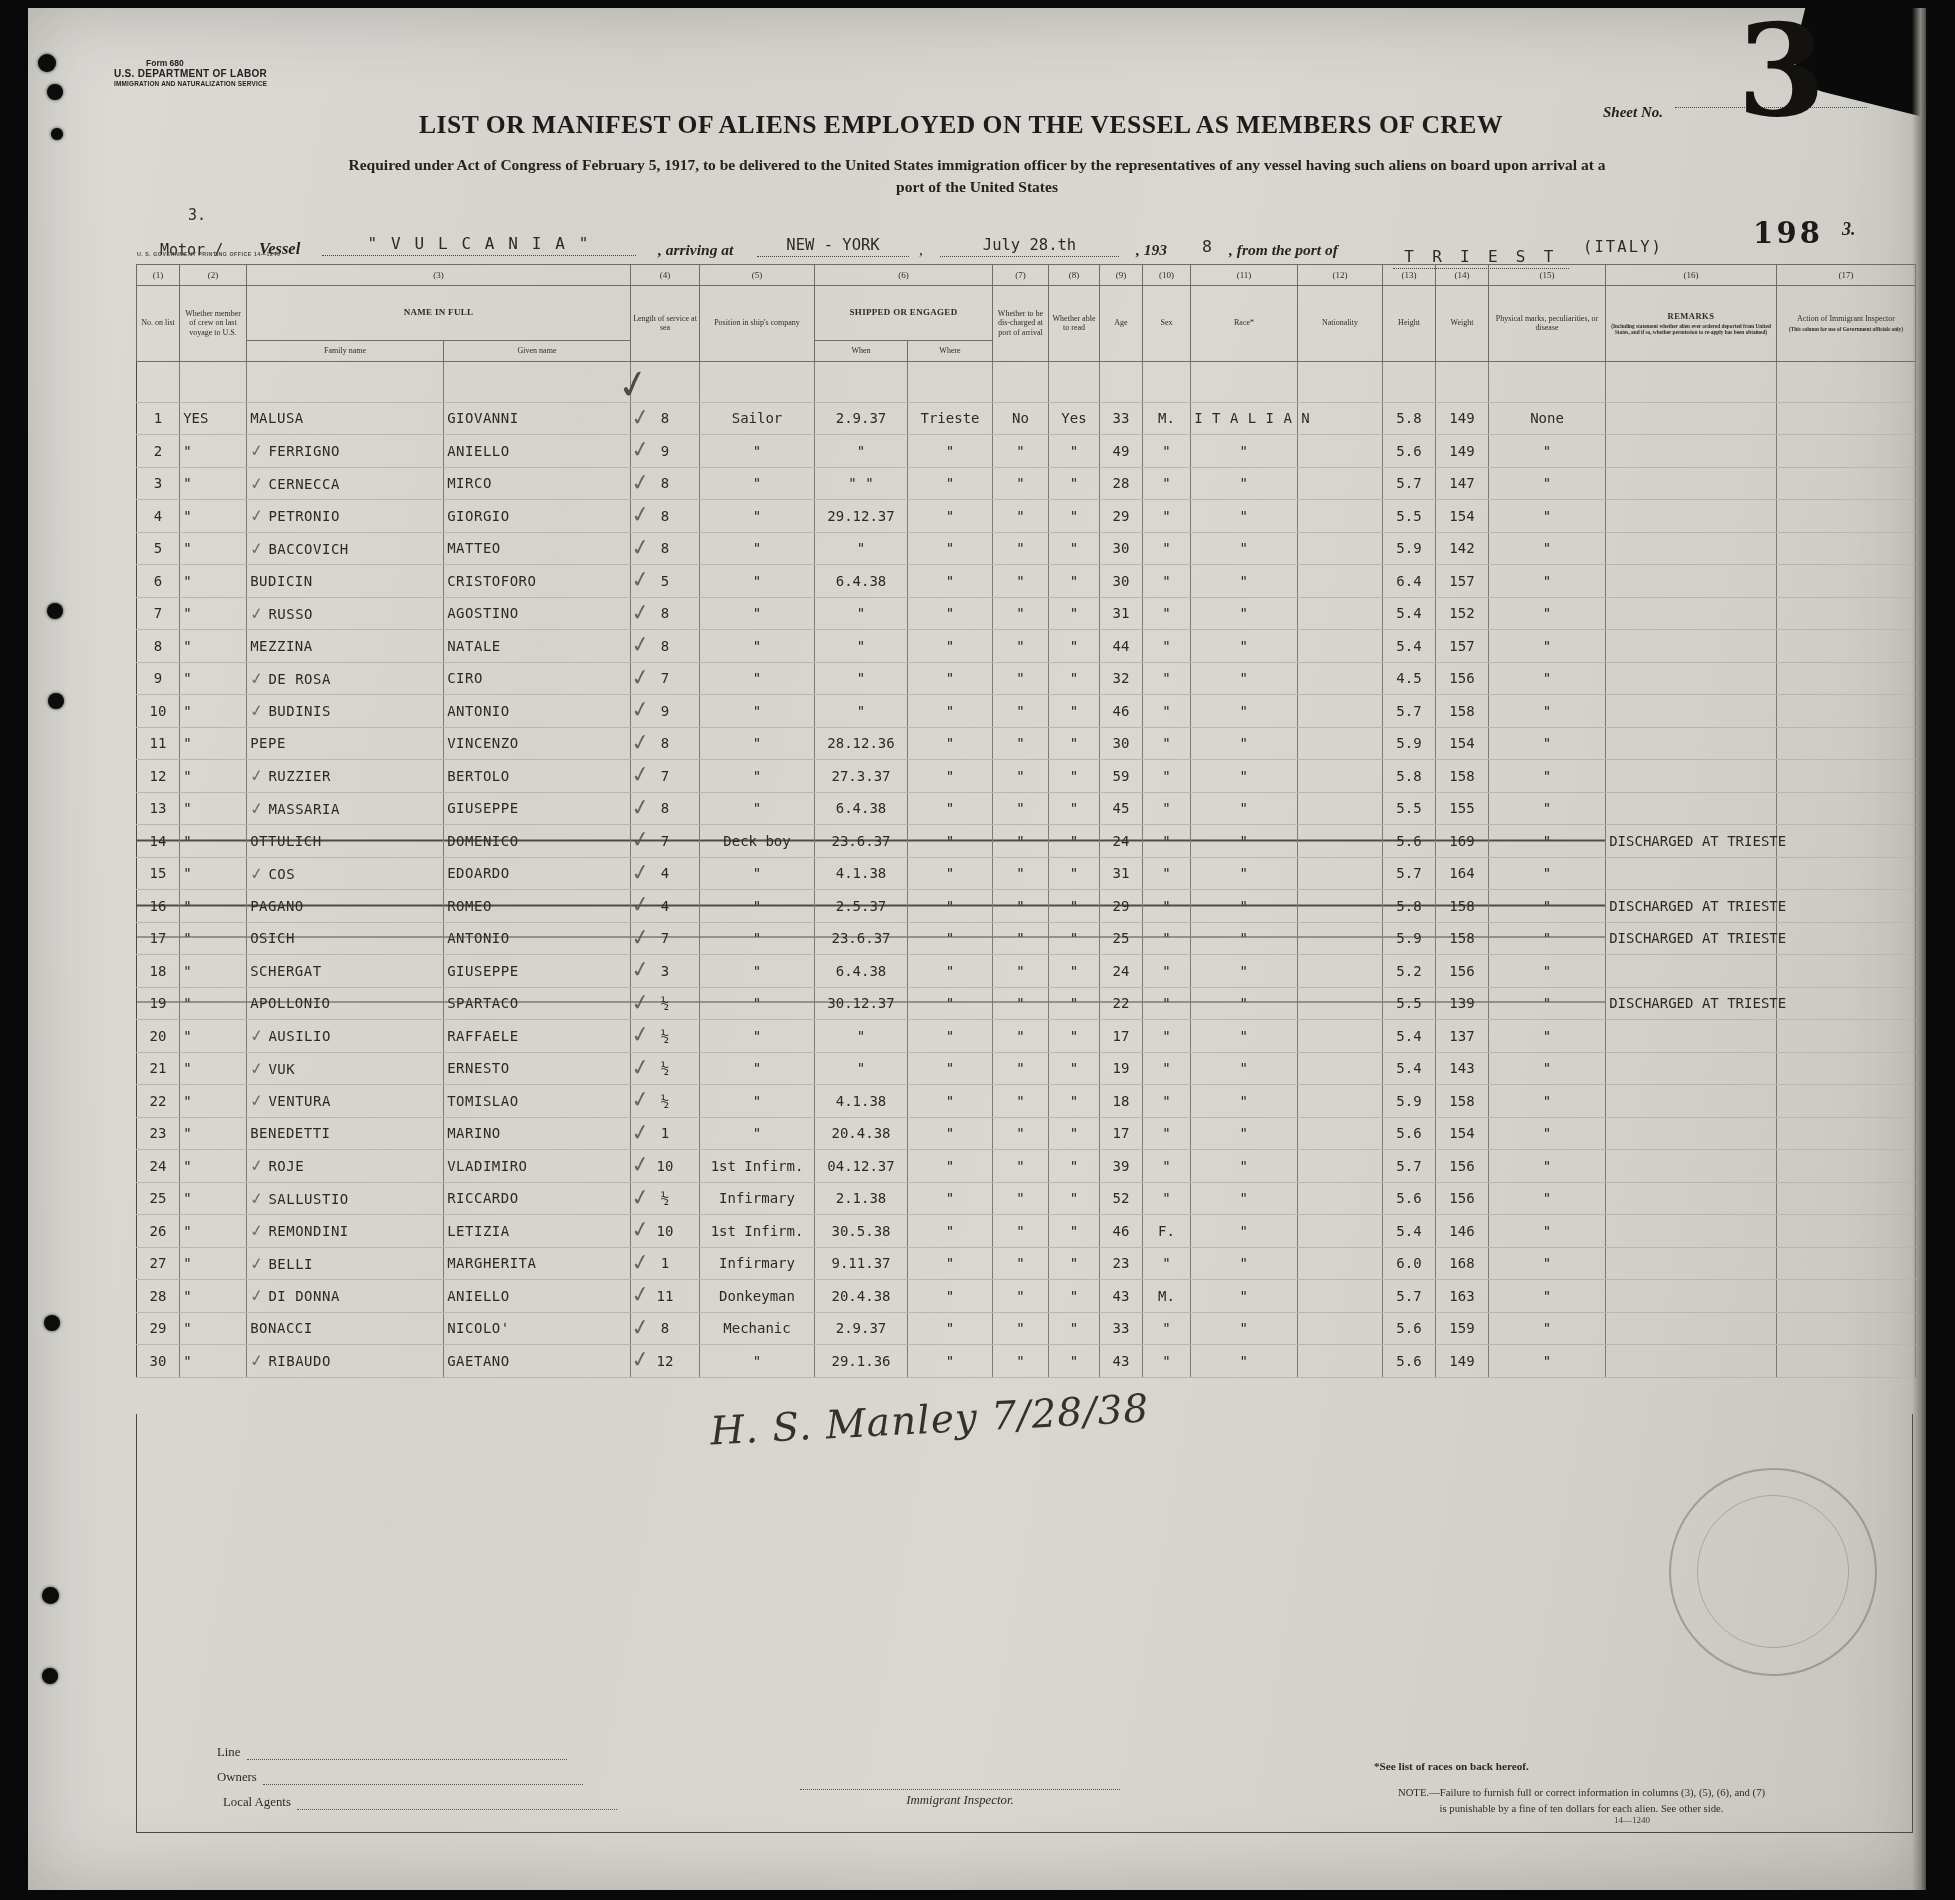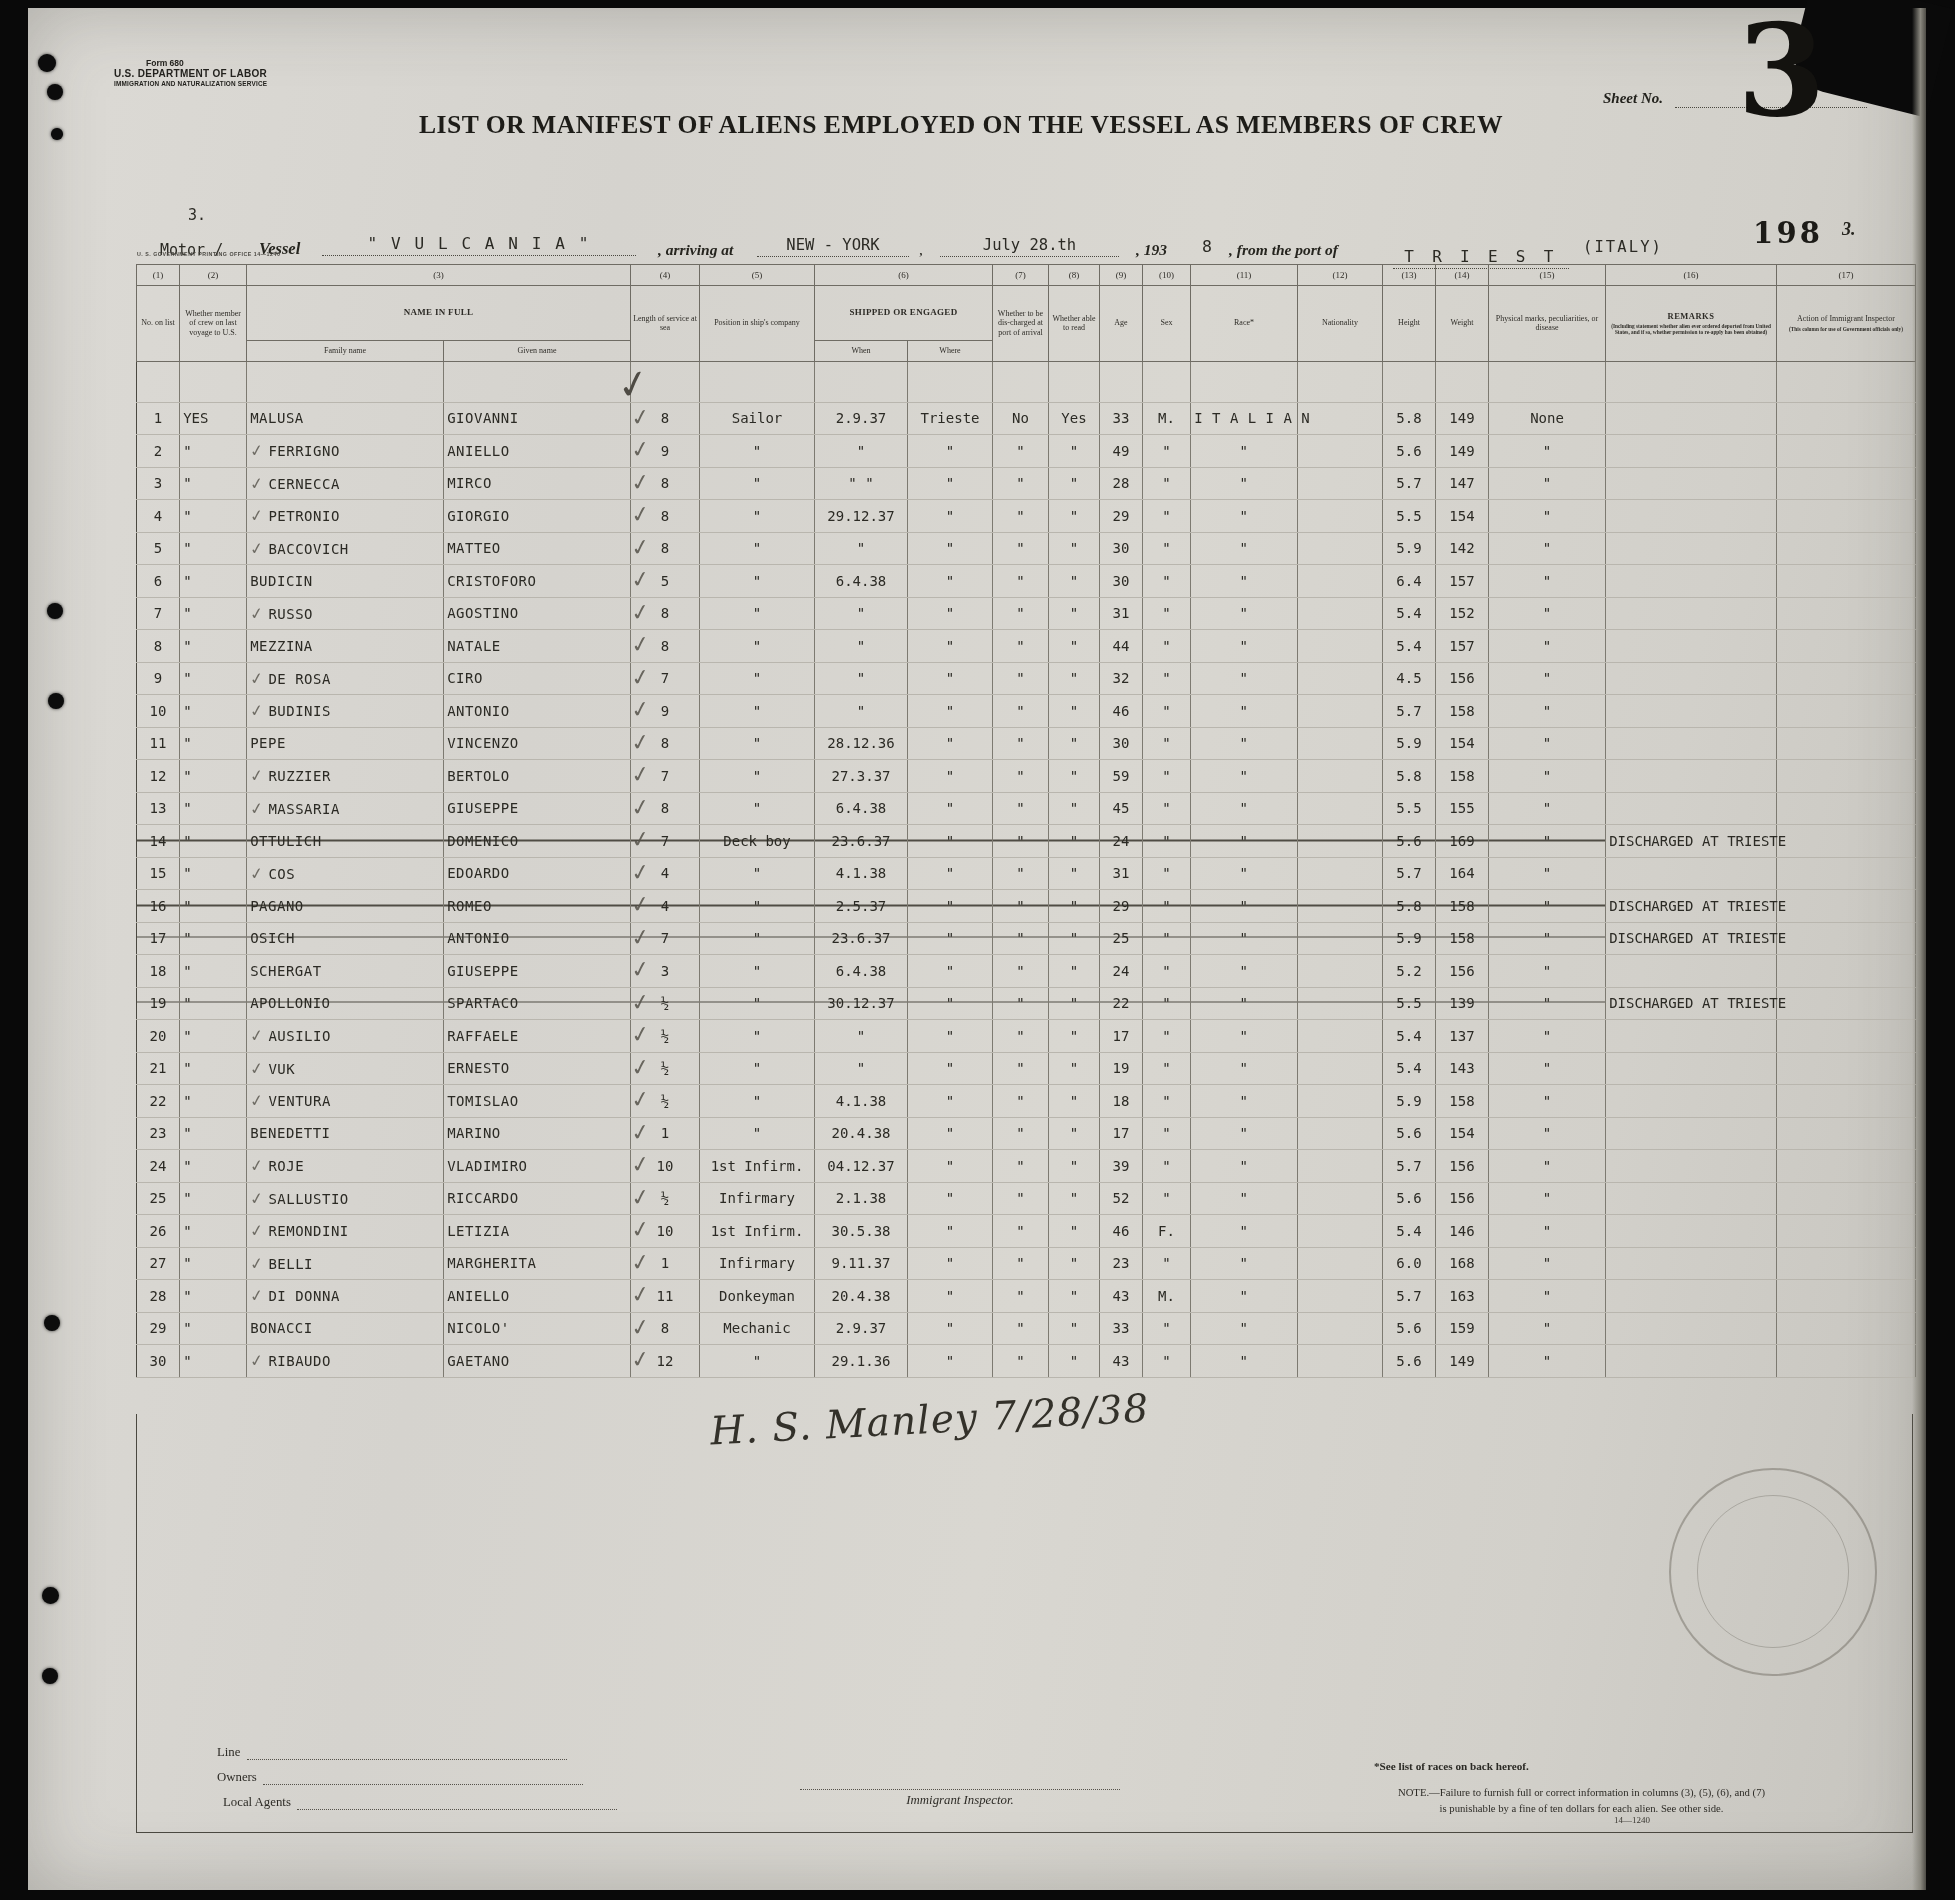--- a/index.html
+++ b/index.html
@@ -18,21 +18,21 @@
 
   .dot { position:absolute; border-radius:50%; background:#0c0c0c; box-shadow:0 0 3.2px rgba(0,0,0,.8); }
 
   
   .form-id { position:absolute; left:86px; top:51px; font-family:"Liberation Sans", sans-serif;
     color:#23221e; line-height:1.15; }
   .form-id .l1 { font-size:8.5px; font-weight:bold; padding-left:32px; }
   .form-id .l2 { font-size:10px; font-weight:bold; letter-spacing:0.3px; }
   .form-id .l3 { font-size:6.4px; font-weight:bold; letter-spacing:0.2px; }
 
-  .sheet-label { position:absolute; left:1575px; top:82px; font-family:"Liberation Serif", serif;
+  .sheet-label { position:absolute; left:1575px; top:96px; font-family:"Liberation Serif", serif;
     font-style:italic; font-weight:bold; font-size:15px; color:#23221d; }
   .sheet-dots { position:absolute; left:1647px; top:99px; width:192px; border-bottom:1.6px dotted #4a4840; }
   .big-sheet-number { position:absolute; left:1695px; top:1.1px; width:117px; text-align:center;
     font-family:"DejaVu Serif", serif; font-weight:bold; font-size:127px; line-height:124px; color:#13120f; }
 
   .doc-title { position:absolute; left:0; right:32px; top:102px; text-align:center;
     font-family:"Liberation Serif", serif; font-weight:bold; font-size:25.6px; letter-spacing:0.5px; color:#1d1c18; }
   .doc-subtitle { position:absolute; left:50%; transform:translateX(-50%); top:146px; width:1679px;
     text-align:center; font-family:"Liberation Serif", serif; font-weight:bold; font-size:15.5px;
     line-height:22px; color:#24231e; }
@@ -143,20 +143,24 @@
     <div class="l1">Form 680</div>
     <div class="l2">U.S. DEPARTMENT OF LABOR</div>
     <div class="l3">IMMIGRATION AND NATURALIZATION SERVICE</div>
   </div>
 
   <div class="sheet-label">Sheet No.</div>
   <div class="sheet-dots"></div>
   <div class="big-sheet-number">3</div>
 
   <div class="doc-title">LIST OR MANIFEST OF ALIENS EMPLOYED ON THE VESSEL AS MEMBERS OF CREW</div>
+  <div class="doc-subtitle">
+    <div>Required under Act of Congress of February 5, 1917, to be delivered to the United States immigration officer by the representatives of any vessel having such aliens on board upon arrival at a</div>
+    <div>port of the United States</div>
+  </div>
 
   <div class="vessel-line">
     <span class="tw page-num-left">3.</span>
     <span class="tw vl-motor">Motor /</span>
     <span class="it vl-vessel">Vessel</span>
     <span class="tw vl-name">" V U L C A N I A "</span>
     <span class="it vl-arriving">, arriving at</span>
     <span class="tw vl-arrport">NEW - YORK</span>
     <span class="vl-comma">,</span>
     <span class="tw vl-date">July 28.th</span>

